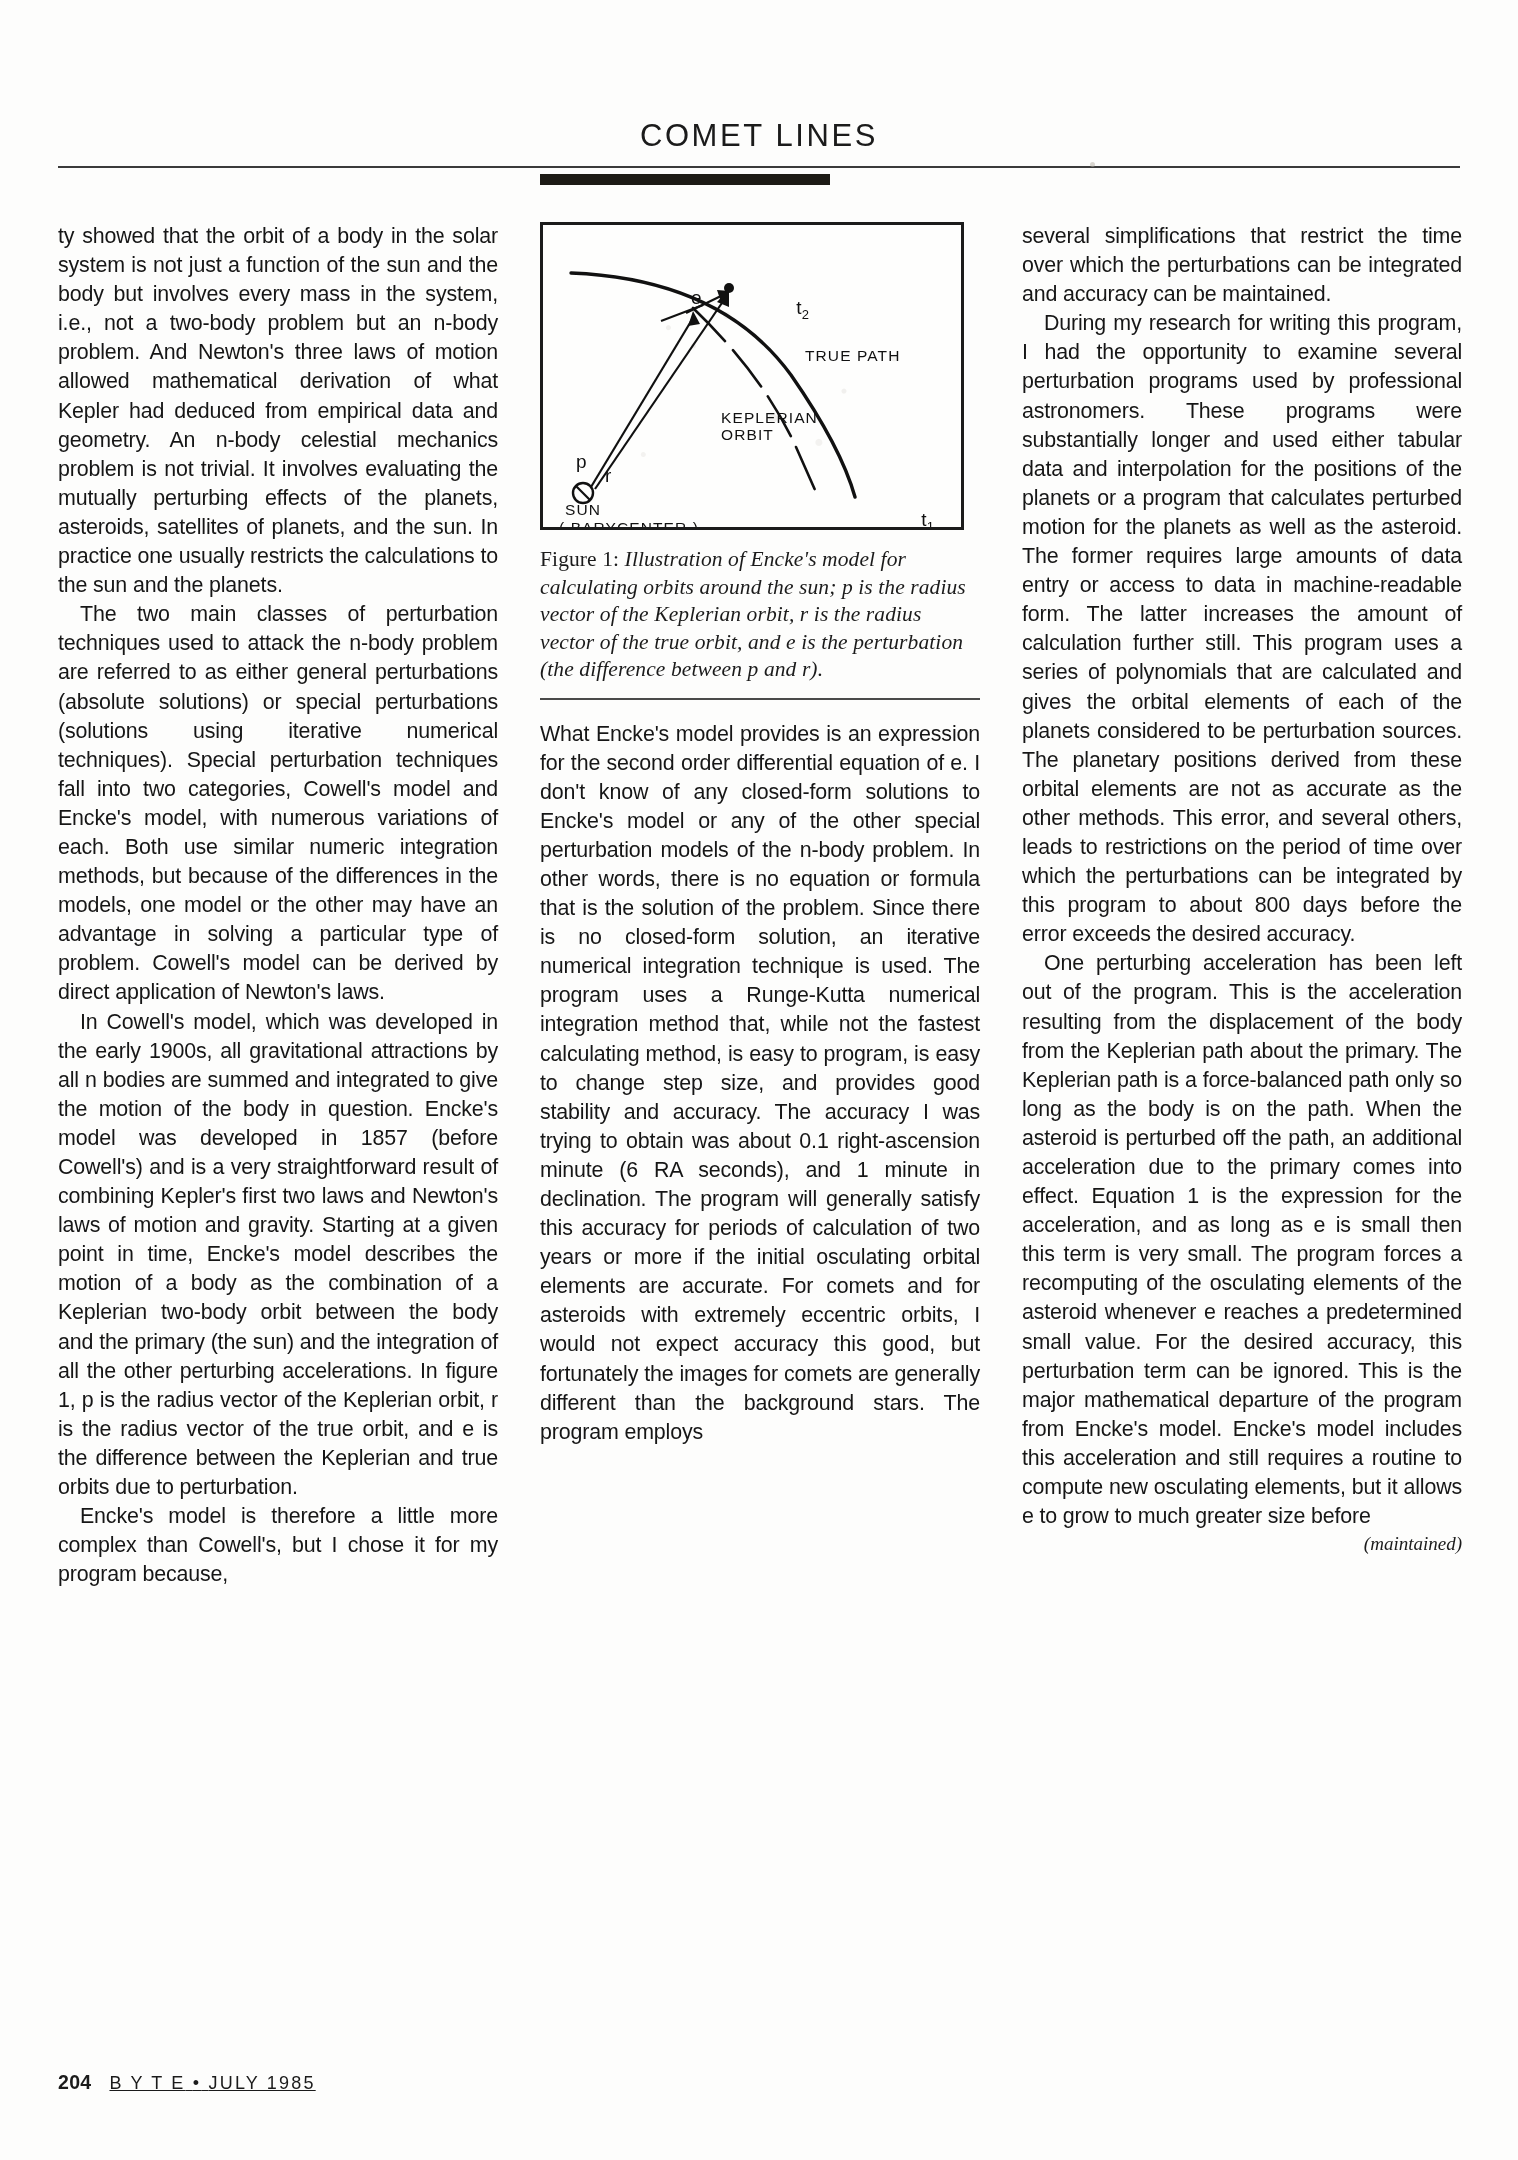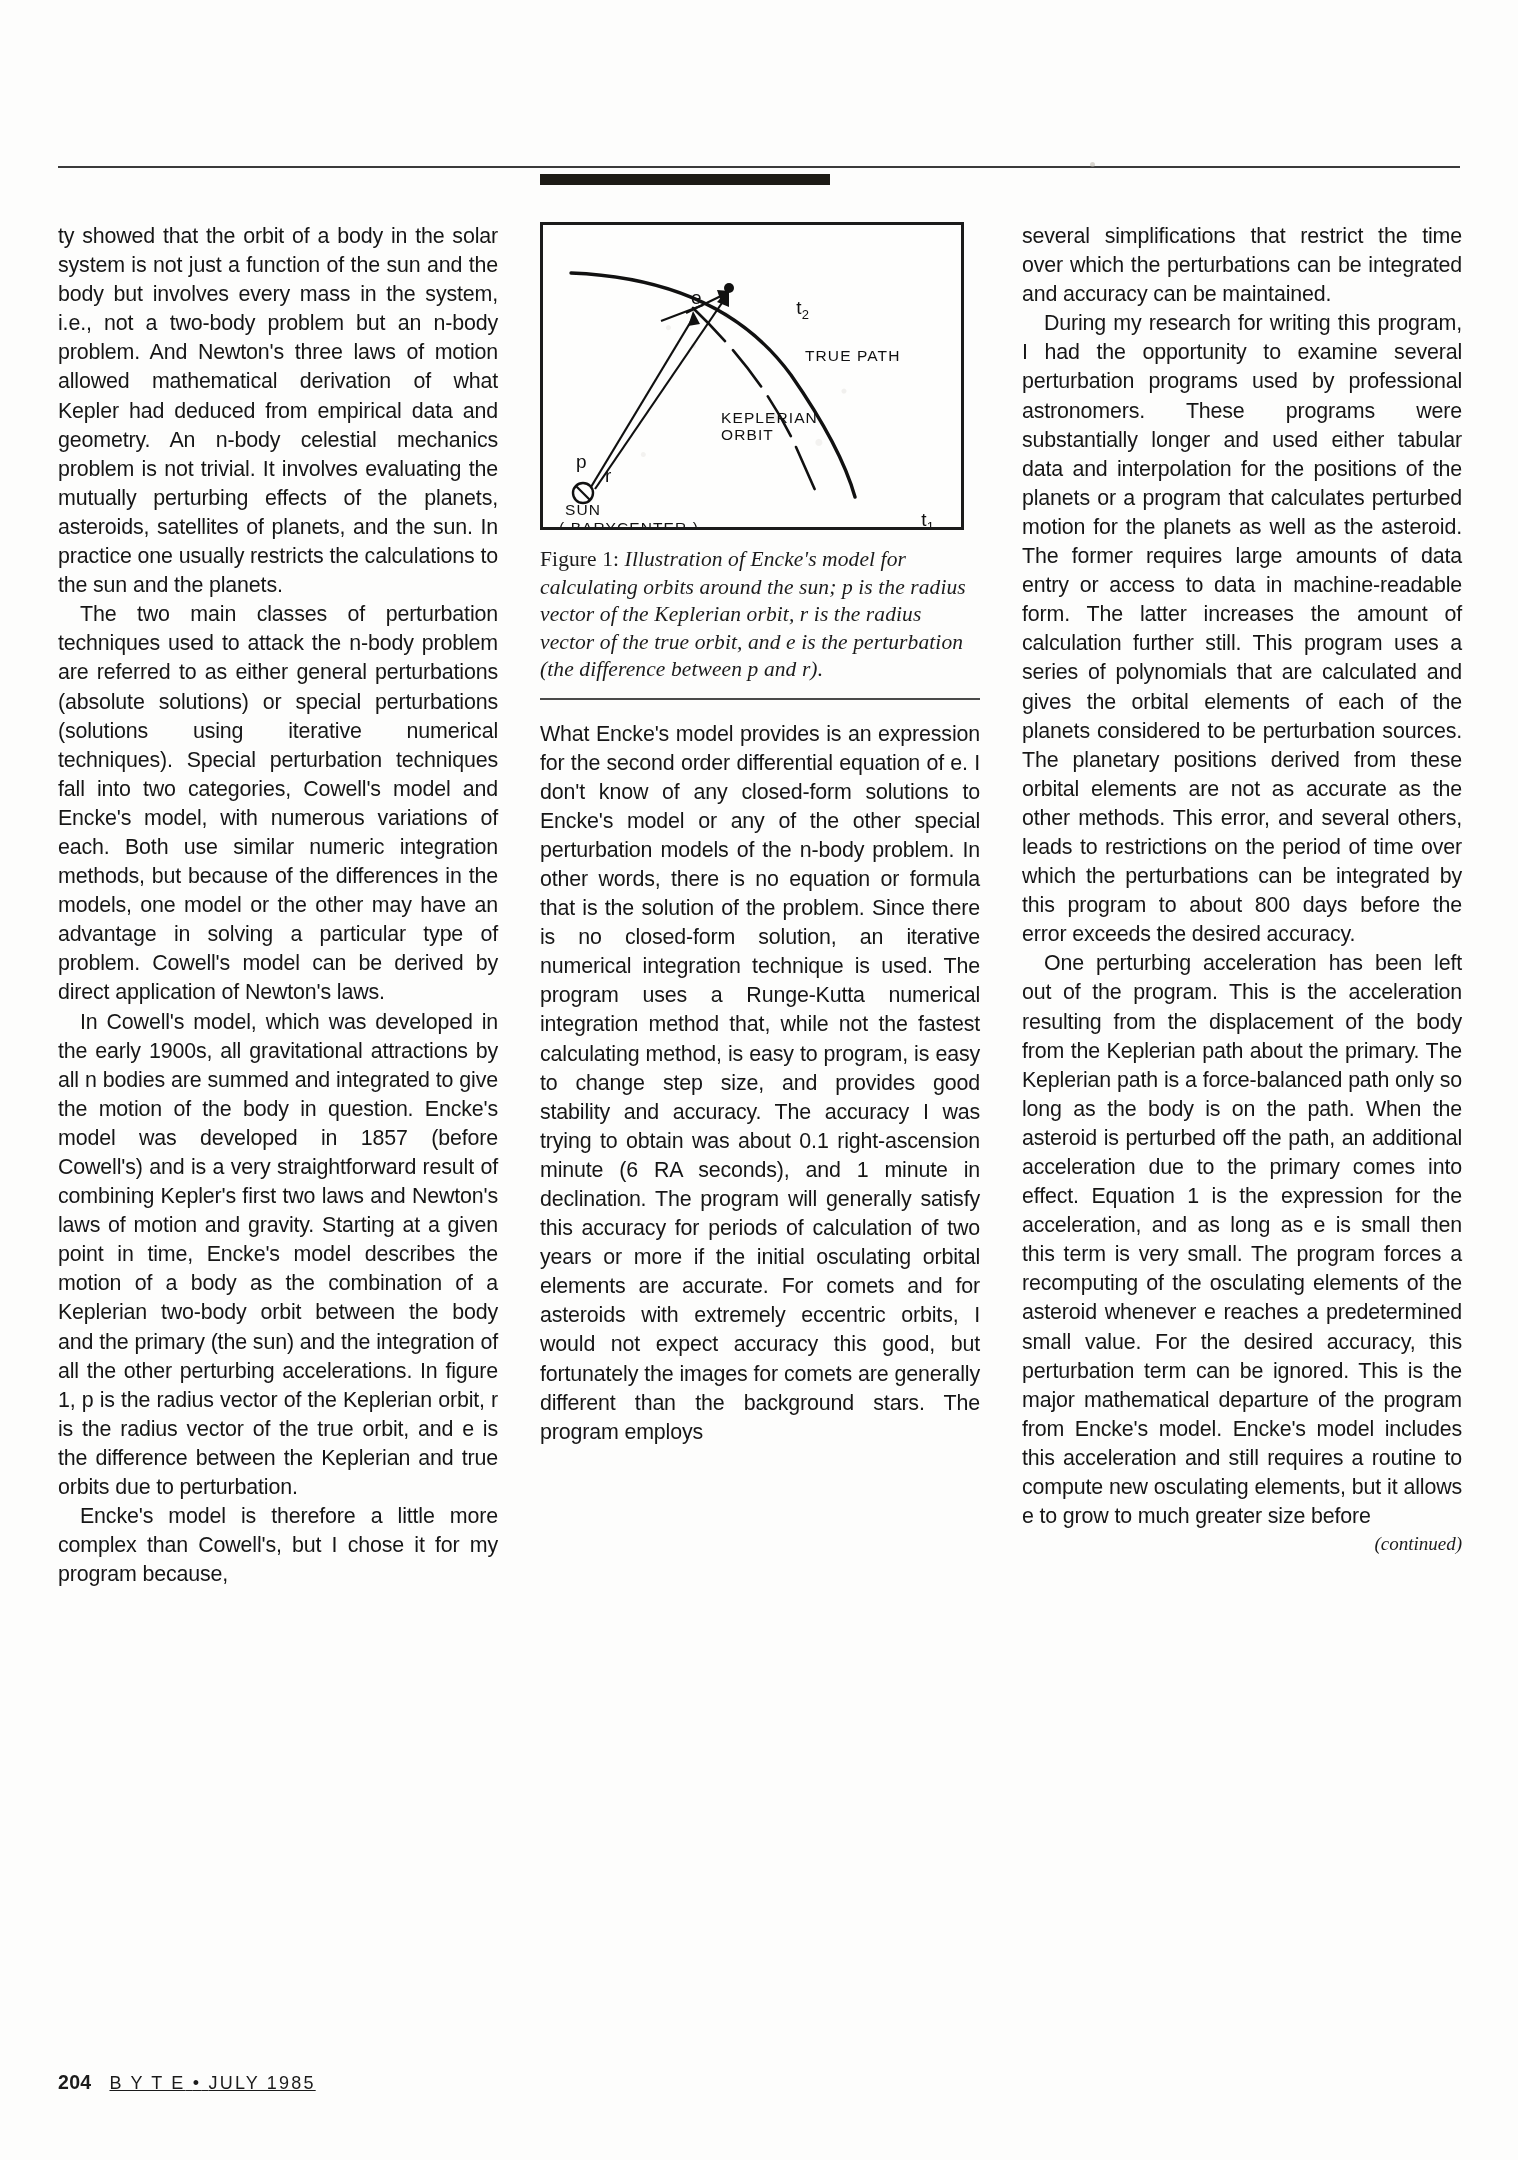--- a/index.html
+++ b/index.html
@@ -196,20 +196,21 @@
     background: #b9b4a9;
     opacity: 0.55;
     border-radius: 50%;
   }
 </style>
 </head>
 <body>
 
 <div id="page">
 
+  <div class="runhead">COMET LINES</div>
   <div class="rule-thin"></div>
   <div class="rule-thick"></div>
 
   <div class="artifact" style="left:1090px;top:162px;width:5px;height:5px;"></div>
   <div class="artifact" style="left:1441px;top:232px;width:4px;height:4px;"></div>
   <div class="artifact" style="left:1455px;top:1022px;width:4px;height:4px;"></div>
 
   <div class="columns">
 
     <div class="col">
@@ -271,21 +272,21 @@
         <div class="caption-rule"></div>
       </div>
 
       <p class="body">What Encke's model provides is an expression for the second order differential equation of e. I don't know of any closed-form solutions to Encke's model or any of the other special perturbation models of the n-body problem. In other words, there is no equation or formula that is the solution of the problem. Since there is no closed-form solution, an iterative numerical integration technique is used. The program uses a Runge-Kutta numerical integration method that, while not the fastest calculating method, is easy to program, is easy to change step size, and provides good stability and accuracy. The accuracy I was trying to obtain was about 0.1 right-ascension minute (6 RA seconds), and 1 minute in declination. The program will generally satisfy this accuracy for periods of calculation of two years or more if the initial osculating orbital elements are accurate. For comets and for asteroids with extremely eccentric orbits, I would not expect accuracy this good, but fortunately the images for comets are generally different than the background stars. The program employs</p>
     </div>
 
     <div class="col">
       <p class="body">several simplifications that restrict the time over which the perturbations can be integrated and accuracy can be maintained.</p>
       <p class="body">During my research for writing this program, I had the opportunity to examine several perturbation programs used by professional astronomers. These programs were substantially longer and used either tabular data and interpolation for the positions of the planets or a program that calculates perturbed motion for the planets as well as the asteroid. The former requires large amounts of data entry or access to data in machine-readable form. The latter increases the amount of calculation further still. This program uses a series of polynomials that are calculated and gives the orbital elements of each of the planets considered to be perturbation sources. The planetary positions derived from these orbital elements are not as accurate as the other methods. This error, and several others, leads to restrictions on the period of time over which the perturbations can be integrated by this program to about 800 days before the error exceeds the desired accuracy.</p>
       <p class="body">One perturbing acceleration has been left out of the program. This is the acceleration resulting from the displacement of the body from the Keplerian path about the primary. The Keplerian path is a force-balanced path only so long as the body is on the path. When the asteroid is perturbed off the path, an additional acceleration due to the primary comes into effect. Equation 1 is the expression for the acceleration, and as long as e is small then this term is very small. The program forces a recomputing of the osculating elements of the asteroid whenever e reaches a predetermined small value. For the desired accuracy, this perturbation term can be ignored. This is the major mathematical departure of the program from Encke's model. Encke's model includes this acceleration and still requires a routine to compute new osculating elements, but it allows e to grow to much greater size before</p>
-      <div class="continued">(continued)</div>
+      <div class="continued">(maintained)</div>
     </div>
 
   </div>
 
   <div class="footer">
     <span class="pageno">204</span>
     <span class="imprint">
       <span>B Y T E</span>
       <span>•</span>
       <span>JULY 1985</span>

